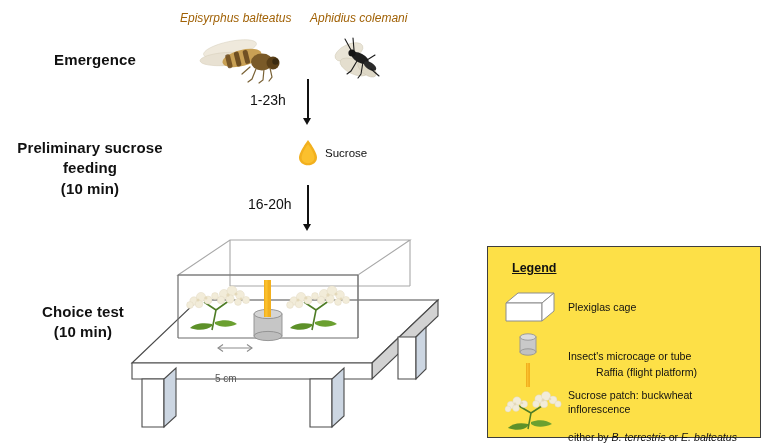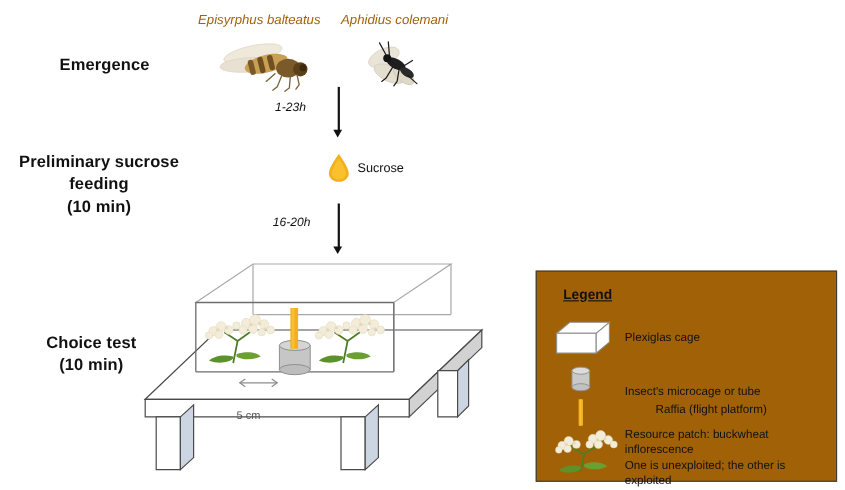--- a/index.html
+++ b/index.html
@@ -40,41 +40,40 @@
     background: #111;
   }
   .arrow-head {
     position: absolute;
     width: 0; height: 0;
     border-left: 4.5px solid transparent;
     border-right: 4.5px solid transparent;
     border-top: 7px solid #111;
   }
   .time-label {
-    font-size: 11px;
+    font-size: 14px;
     color: #111;
     white-space: nowrap;
-    font-style: italic;
   }
 
   
   .droplet {
     position: absolute;
     width: 22px; height: 26px;
   }
   .sucrose-text { font-size: 11.5px; color: #111; text-align: right; }
 
   
   .dim-label { font-size: 10px; color: #555; }
 
   
   .legend-box {
     position: absolute;
     border: 1.3px solid #3d3d3d;
-    background: #a16207;
+    background: #fde047;
     box-sizing: border-box;
   }
   .legend-title {
     font-weight: bold;
     font-size: 12.5px;
     text-decoration: underline;
     color: #111;
   }
   .legend-text {
     font-size: 10.6px;
@@ -338,17 +337,17 @@
       </g>
       <g fill="#e3d7b6" opacity="0.85">
         <circle cx="17" cy="13" r="1.4"></circle>
           <circle cx="24" cy="12" r="1.3"></circle>
         <circle cx="45" cy="9" r="1.5"></circle>
           <circle cx="52" cy="8" r="1.3"></circle>
       </g>
     </svg>
   </div>
   <div class="abs legend-text" style="left:80px; top:142px; width:186px;">
-    <span>Resource patch: buckwheat inflorescence</span><br>
-    <span>One is unexploited; the other is exploited</span><br>
+    <span>Sucrose patch: buckwheat inflorescence</span><br>
+    <br>
     <span>either by </span><i>B. terrestris</i><span> or </span><i>E. balteatus</i>
   </div>
 </div>
 
 </body></html>

